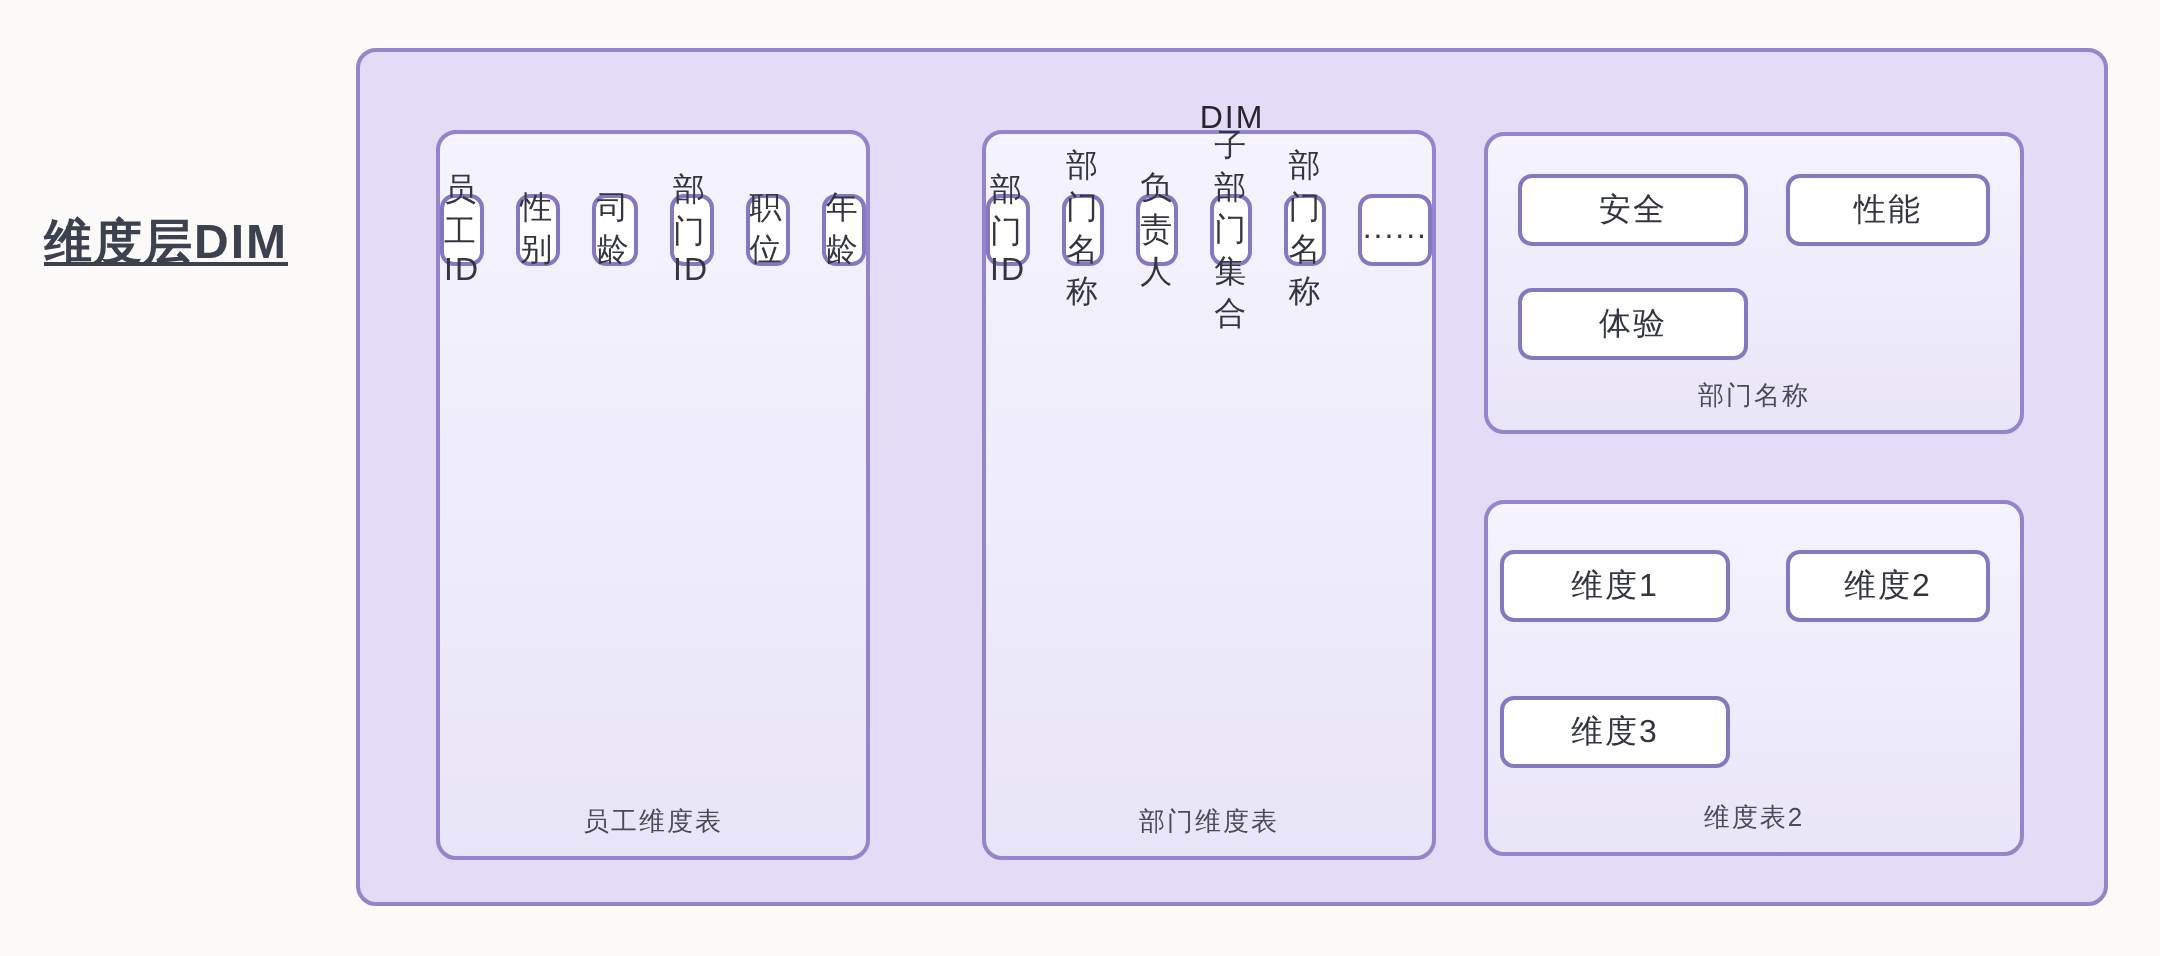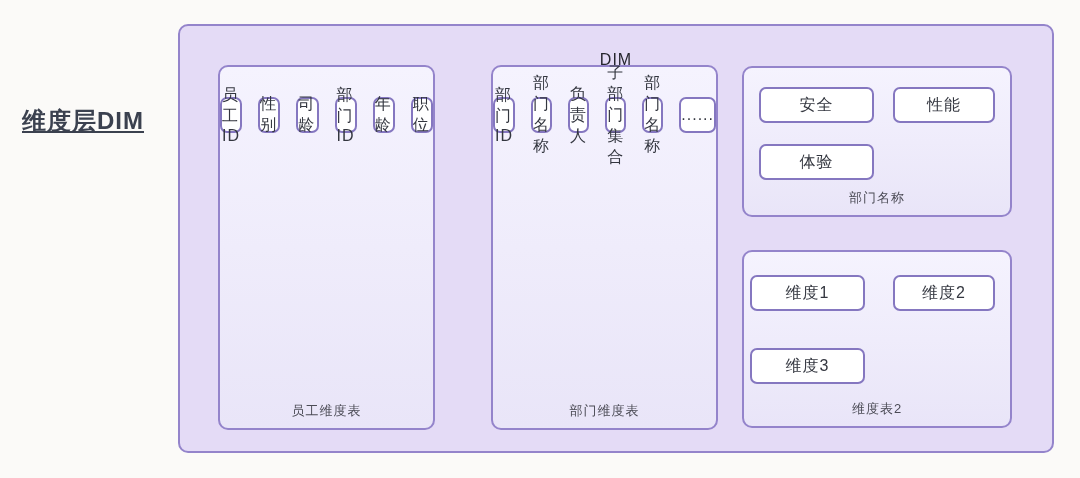--- a/index.html
+++ b/index.html
@@ -69,22 +69,22 @@
 
 <div class="outer">
   <div class="dim-title">DIM</div>
 
   <div class="panel panel-employee">
     <div class="col-items">
       <div class="box">员工ID</div>
       <div class="box">性别</div>
       <div class="box">司龄</div>
       <div class="box">部门ID</div>
+      <div class="box">职位</div>
       <div class="box">年龄</div>
-      <div class="box">职位</div>
     </div>
     <div class="caption">员工维度表</div>
   </div>
 
   <div class="panel panel-department">
     <div class="col-items">
       <div class="box">部门ID</div>
       <div class="box">部门名称</div>
       <div class="box">负责人</div>
       <div class="box">子部门集合</div>

